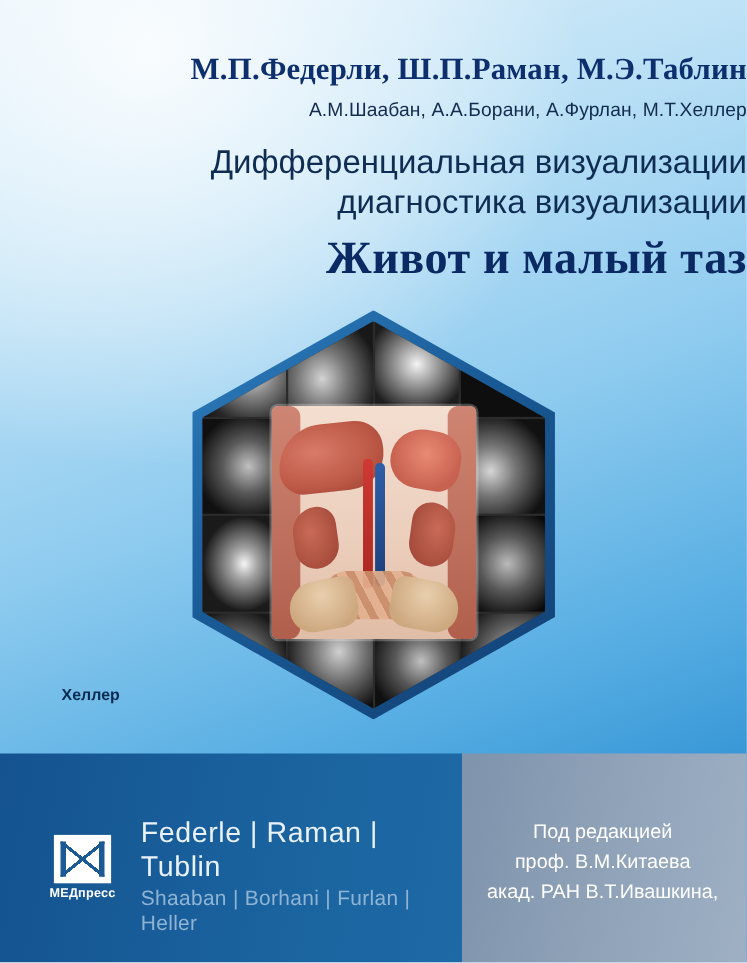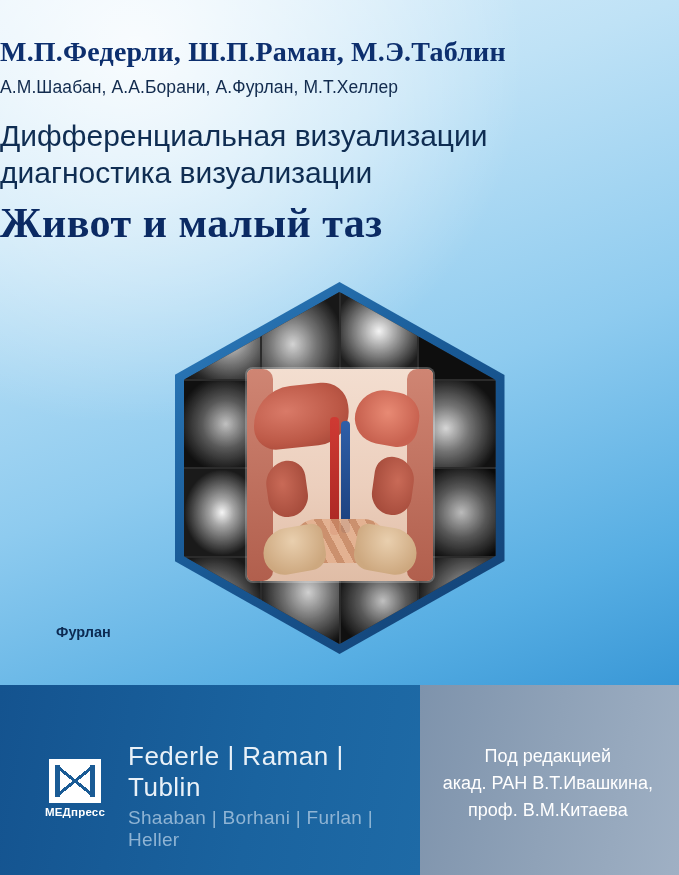--- a/index.html
+++ b/index.html
@@ -22,22 +22,22 @@
     position: absolute;
     left: -120px;
     top: -200px;
     width: 640px;
     height: 620px;
     background: radial-gradient(ellipse at 40% 40%, rgba(255,255,255,0.85) 0%, rgba(255,255,255,0.35) 45%, rgba(255,255,255,0) 72%);
     pointer-events: none;
   }
   .top-block {
     position: relative;
-    padding-top: 36px;
-    text-align: left;
+    padding-top: 48px;
+    text-align: right;
   }
   .authors-main {
     font-family: "Liberation Serif", serif;
     font-weight: bold;
     font-size: 28px;
     color: #0d2f6e;
     letter-spacing: 0.2px;
     line-height: 1.15;
   }
   .authors-sub {
@@ -343,36 +343,36 @@
         <div class="organ aorta"></div>
         <div class="organ vena"></div>
         <div class="organ bowel"></div>
         <div class="organ pelvis-l"></div>
         <div class="organ pelvis-r"></div>
       </div>
     </div>
   </div>
 
   <div class="translation-note">
-    <div class="l1">Фурлан</div>
+    <div class="l1">Хеллер</div>
   </div>
 
   <div class="bottom-bar">
     <div class="bottom-left">
       <div class="publisher-logo">
         <div class="logo-mark"></div>
         <div class="logo-text">МЕДпресс</div>
       </div>
       <div class="authors-en">
         <div class="line1">Federle | Raman | Tublin</div>
         <div class="line2">Shaaban | Borhani | Furlan | Heller</div>
       </div>
     </div>
     <div class="bottom-right">
       <div class="editors">
         <div>Под редакцией</div>
+        <div>проф. В.М.Китаева</div>
         <div>акад. РАН В.Т.Ивашкина,</div>
-        <div>проф. В.М.Китаева</div>
       </div>
     </div>
   </div>
 
 </div>
 
 </body></html>

